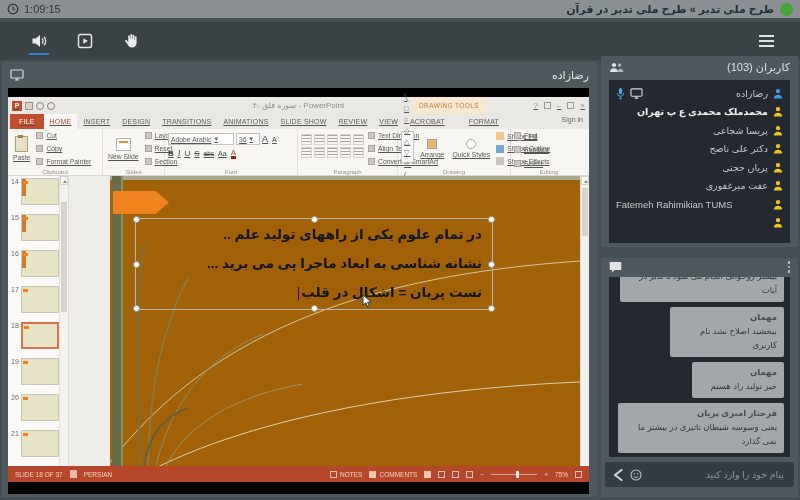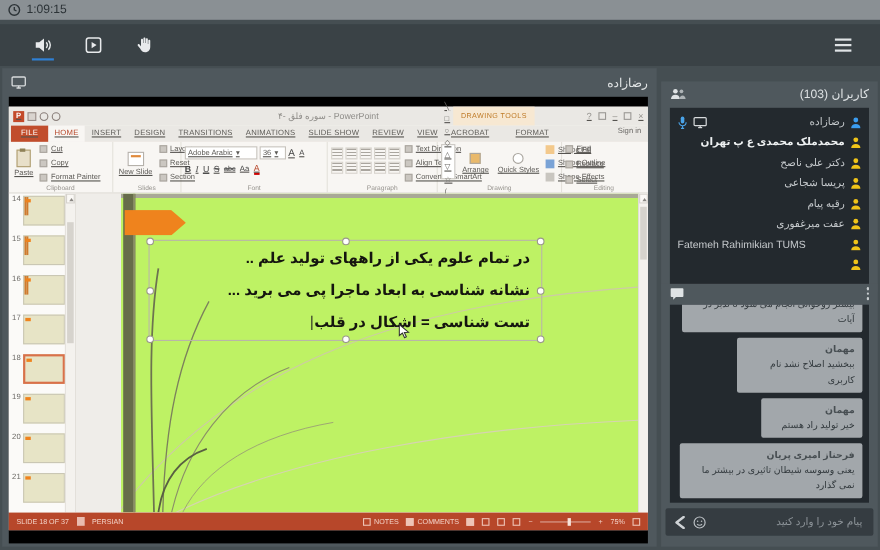--- a/index.html
+++ b/index.html
@@ -78,41 +78,41 @@
   .deco-arc.big{width:26px;height:13px;margin-top:8px;}
   .deco-lines{margin:5px 3px 0 10px;height:17px;background:repeating-linear-gradient(#8b8867 0 1px,transparent 1px 4px);}
   .deco-lines.few{margin:6px 3px 0 16px;height:12px;}
   .tscroll{position:absolute;right:0;top:0;width:8px;height:100%;background:#f4f2ee;border-left:1px solid #e5e2dd;}
   .sarrowbox{position:absolute;right:0;top:0;width:8px;height:9px;border:1px solid #d5d2cc;background:#faf8f5;box-sizing:border-box;}
   .sarrowbox::before{content:"";position:absolute;left:1.5px;top:3px;border-left:2px solid transparent;border-right:2px solid transparent;border-bottom:3px solid #8a8783;}
   .tsthumb{position:absolute;left:1px;top:26px;width:6px;height:110px;background:#d6d3cd;}
   .cscroll{position:absolute;right:0;top:0;width:8px;height:100%;background:#f4f2ee;border-left:1px solid #e0ddd8;}
   .csthumb{position:absolute;left:1px;top:12px;width:6px;height:48px;background:#d6d3cd;}
   
-  .slide{position:absolute;left:102px;top:0;width:471px;height:290px;background:#bef264;overflow:hidden;}
+  .slide{position:absolute;left:102px;top:0;width:471px;height:290px;background:#a16207;overflow:hidden;}
   .slide-topedge{position:absolute;left:0;top:0;width:100%;height:4px;background:#a9a996;}
   .stripe{position:absolute;left:2px;top:0;bottom:0;width:9px;background:#676d4a;border-right:2px solid #8a8f66;}
   .sarrow{position:absolute;left:3px;top:15px;width:56px;height:23px;background:#ef831d;
           clip-path:polygon(0 0,76% 0,100% 50%,76% 100%,0 100%);}
   .selbox{position:absolute;left:25px;top:42px;width:356px;height:90px;border:1px solid #b9b6a8;cursor:text;}
   .handle{position:absolute;width:5px;height:5px;background:#fff;border:1px solid #9a978c;border-radius:50%;}
   .slidetext{position:absolute;right:10px;left:6px;top:1px;direction:rtl;text-align:right;
              font-size:13.5px;font-weight:bold;color:#15150f;line-height:29px;white-space:nowrap;}
   .caret{display:inline-block;width:1px;height:13px;background:#222;vertical-align:middle;margin:0 2px;}
   
   .ppt-status{position:absolute;left:0;top:369px;width:581px;height:16px;background:#b7472a;color:#f2d0c5;
               font-size:6.5px;display:flex;align-items:center;padding:0 7px;gap:7px;box-sizing:border-box;}
   .sb-right{margin-left:auto;display:flex;align-items:center;gap:7px;}
   .spellicon{width:7px;height:8px;background:#f2d0c5;opacity:.85;}
   .vicon{width:7px;height:7px;border:1px solid #eec4b6;box-sizing:border-box;}
   .vicon.fill{background:#eec4b6;}
   .zslider{position:relative;width:46px;height:1px;background:rgba(255,255,255,.5);}
   .zthumb{position:absolute;left:55%;top:-3px;width:3px;height:7px;background:#f7e3db;}
   
-  .users-pod{left:601px;top:74px;width:197px;height:191px;}
+  .users-pod{left:601px;top:56px;width:197px;height:191px;}
   .users-list{position:absolute;left:8px;right:8px;top:24px;bottom:4px;background:#23292e;overflow:hidden;padding-top:4px;}
   .user-row{direction:rtl;display:flex;align-items:center;gap:5px;height:18.5px;padding:0 7px;font-size:9.5px;color:#c6cacd;cursor:pointer;}
   .user-row.bold{color:#eef1f2;font-weight:bold;}
   .uspacer{flex:1;}
   
   .chat-pod{left:601px;top:258px;width:197px;height:239px;}
   .dots{display:flex;flex-direction:column;gap:2px;cursor:pointer;}
   .dots span{width:2.5px;height:2.5px;border-radius:50%;background:#c8cdd0;}
   .chat-body{position:absolute;left:8px;right:8px;top:19px;height:180px;background:#23292e;overflow:hidden;
              padding:0 6px;direction:rtl;box-sizing:border-box;}
@@ -130,20 +130,24 @@
 <div class="app">
 
   <div class="topbar">
     <div class="timer">
       <svg width="12" height="12" viewBox="0 0 12 12">
         <circle cx="6" cy="6" r="4.8" fill="none" stroke="#2c3337" stroke-width="1.3"></circle>
         <path d="M6 3.4 V6 L8 7" fill="none" stroke="#2c3337" stroke-width="1.2"></path>
       </svg>
       <span>1:09:15</span>
     </div>
+    <div class="apptitle">
+      <span class="greendot"></span>
+      <span>طرح ملی تدبر » طرح ملی تدبر در قرآن</span>
+    </div>
   </div>
 
   <div class="toolbar">
     <div class="tbtn first active">
       <svg width="17" height="16" viewBox="0 0 17 16">
         <path d="M1.5 5.5h3.2L9 2v12L4.7 10.5H1.5z" fill="#e8eaec"></path>
         <path d="M11 5.5a3.4 3.4 0 0 1 0 5M13 3.8a6 6 0 0 1 0 8.4" fill="none" stroke="#e8eaec" stroke-width="1.3"></path>
       </svg>
     </div>
     <div class="tbtn">
@@ -429,21 +433,21 @@
               <span class="handle" style="left:50%;top:-3px;margin-left:-3px"></span>
               <span class="handle" style="right:-3px;top:-3px"></span>
               <span class="handle" style="left:-3px;top:50%;margin-top:-3px"></span>
               <span class="handle" style="right:-3px;top:50%;margin-top:-3px"></span>
               <span class="handle" style="left:-3px;bottom:-3px"></span>
               <span class="handle" style="left:50%;bottom:-3px;margin-left:-3px"></span>
               <span class="handle" style="right:-3px;bottom:-3px"></span>
               <div class="slidetext">
                 <div>در تمام علوم یکی از راههای تولید علم ..</div>
                 <div>نشانه شناسی  به ابعاد ماجرا پی می برید ...</div>
-                <div><span>تست شناسی = اشکال در قلب</span><span class="caret"></span></div>
+                <div><span>تست پریان = اشکال در قلب</span><span class="caret"></span></div>
               </div>
             </div>
 
             <svg style="position:absolute;left:252px;top:118px" width="11" height="14">
               <path d="M1 1 L1 11 L3.8 8.8 L5.8 13 L7.4 12.2 L5.6 8.2 L9.3 8 Z" fill="#fff" stroke="#333" stroke-width="1"></path>
             </svg>
           </div>
 
           <div class="cscroll">
             <span class="sarrowbox"></span>
@@ -517,37 +521,37 @@
             <path d="M0.8 10.5c0-2.3 1.9-3.7 4.2-3.7s4.2 1.4 4.2 3.7z" fill="#f0c419"></path>
           </svg>
         <span>محمدملک محمدی ع پ تهران</span>
       </div>
 
       <div class="user-row">
         <svg width="10" height="11" viewBox="0 0 10 11">
             <circle cx="5" cy="3.1" r="2.2" fill="#f0c419"></circle>
             <path d="M0.8 10.5c0-2.3 1.9-3.7 4.2-3.7s4.2 1.4 4.2 3.7z" fill="#f0c419"></path>
           </svg>
-        <span>دکتر علی ناصح</span>
+        <span>پریسا شجاعی</span>
       </div>
 
       <div class="user-row">
         <svg width="10" height="11" viewBox="0 0 10 11">
             <circle cx="5" cy="3.1" r="2.2" fill="#f0c419"></circle>
             <path d="M0.8 10.5c0-2.3 1.9-3.7 4.2-3.7s4.2 1.4 4.2 3.7z" fill="#f0c419"></path>
           </svg>
-        <span>پریسا شجاعی</span>
+        <span>دکتر علی ناصح</span>
       </div>
 
       <div class="user-row">
         <svg width="10" height="11" viewBox="0 0 10 11">
             <circle cx="5" cy="3.1" r="2.2" fill="#f0c419"></circle>
             <path d="M0.8 10.5c0-2.3 1.9-3.7 4.2-3.7s4.2 1.4 4.2 3.7z" fill="#f0c419"></path>
           </svg>
-        <span>رقیه پیام</span>
+        <span>پریان حجتی</span>
       </div>
 
       <div class="user-row">
         <svg width="10" height="11" viewBox="0 0 10 11">
             <circle cx="5" cy="3.1" r="2.2" fill="#f0c419"></circle>
             <path d="M0.8 10.5c0-2.3 1.9-3.7 4.2-3.7s4.2 1.4 4.2 3.7z" fill="#f0c419"></path>
           </svg>
         <span>عفت میرغفوری</span>
       </div>
 

